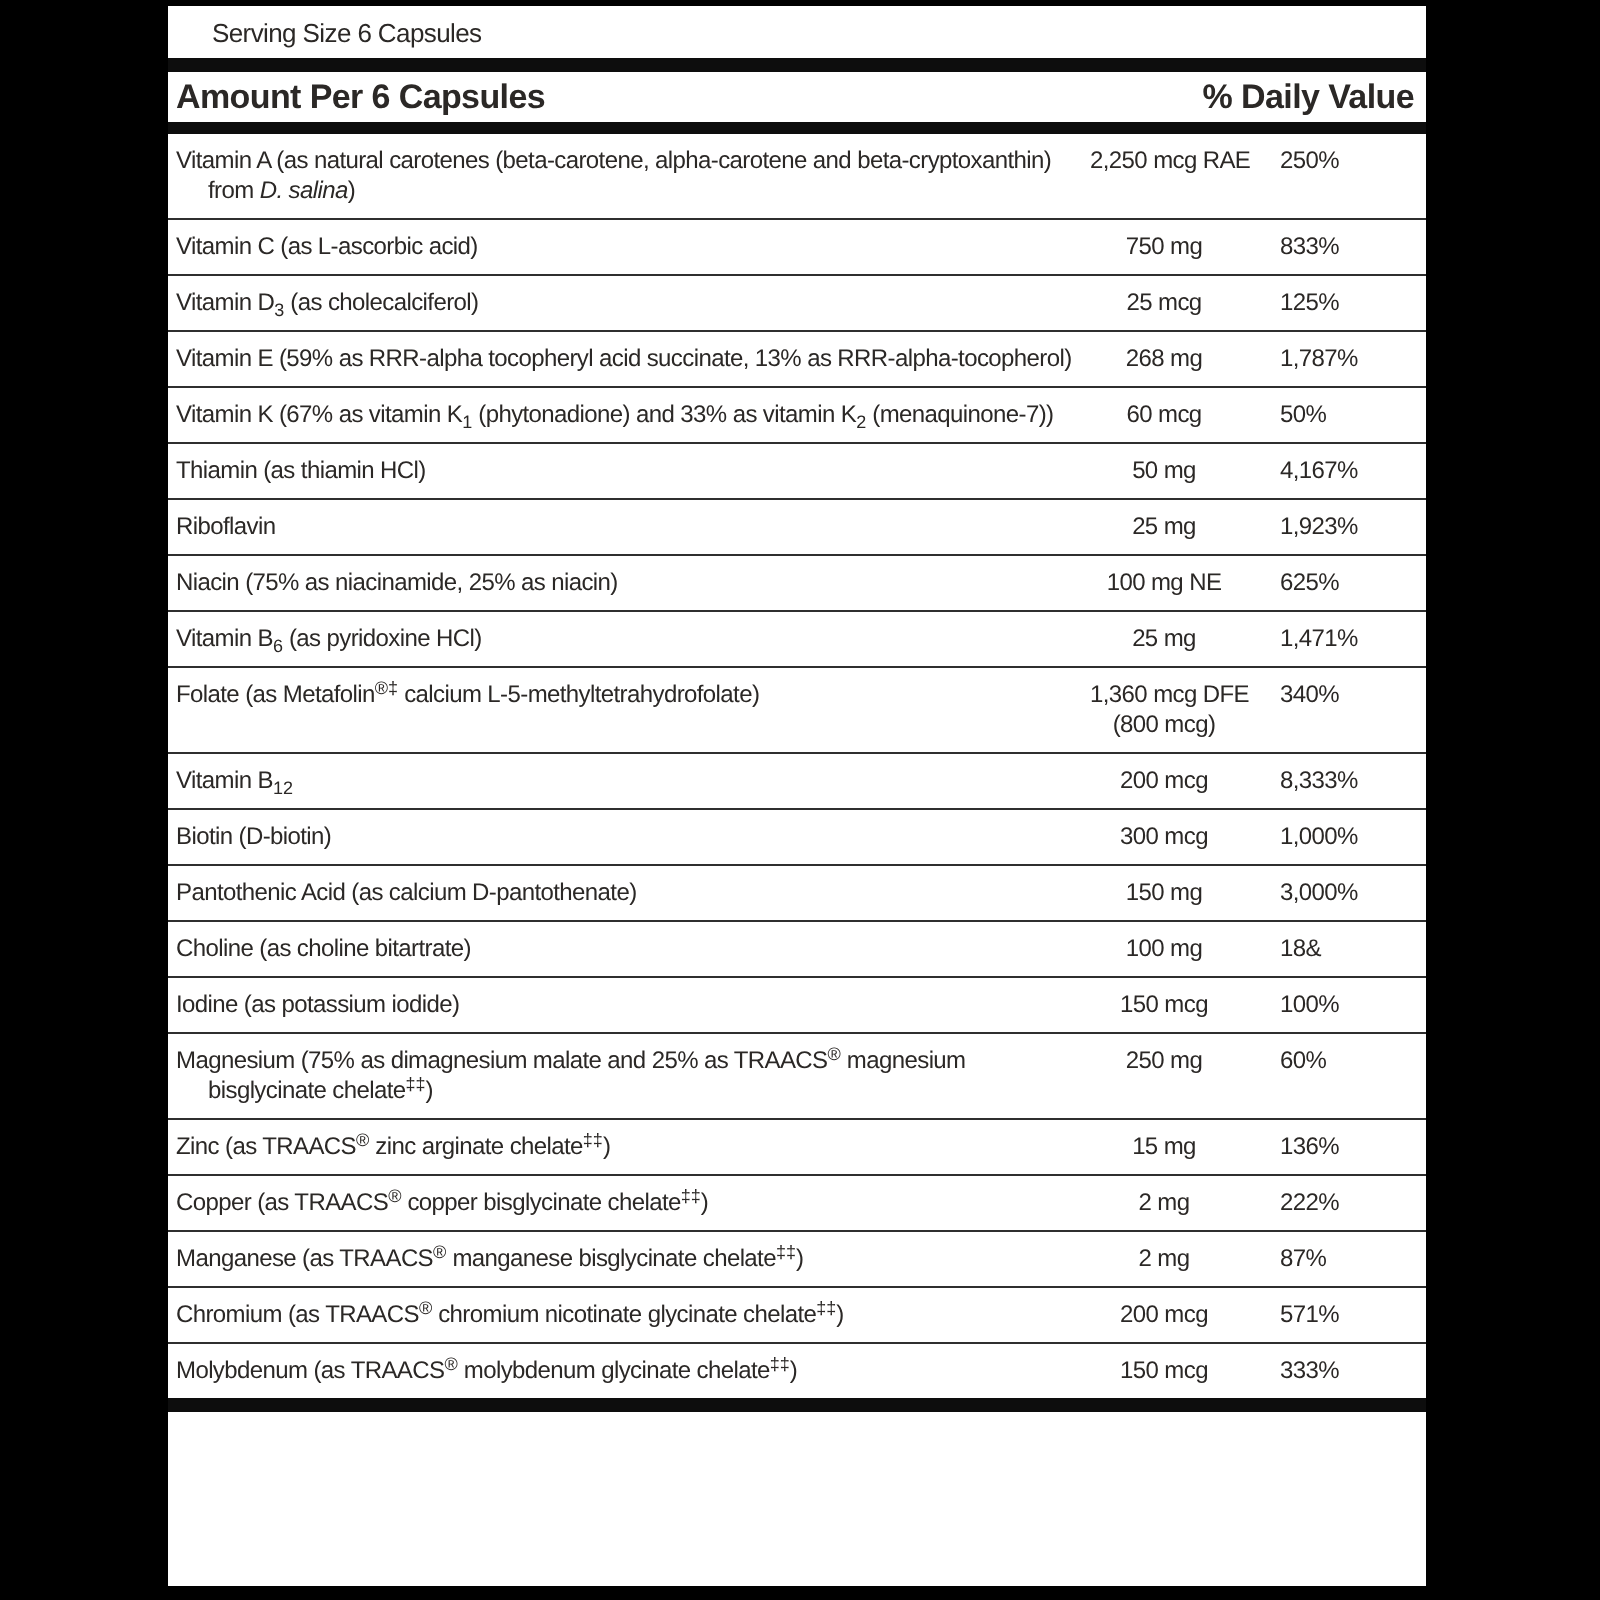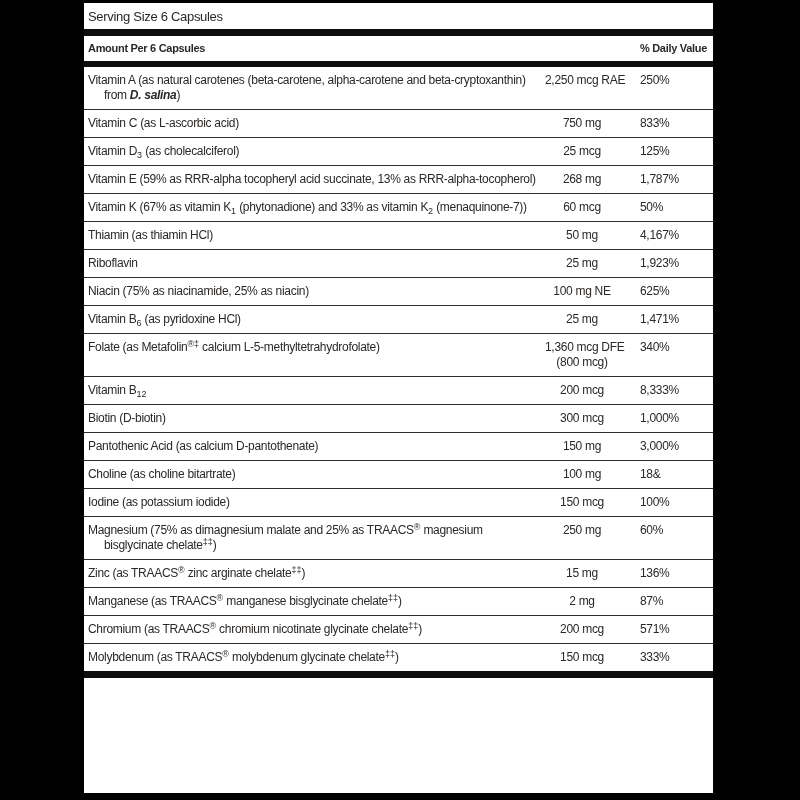--- a/index.html
+++ b/index.html
@@ -25,34 +25,35 @@
     background: #ffffff;
     overflow: hidden;
     font-family: "Liberation Sans", sans-serif;
     color: #2b2826;
     letter-spacing: -0.3px;
   }
   .serving {
     font-size: 13px;
     line-height: 15px;
     padding: 6px 6px 5px 4px;
+    margin-left: 18px;
   }
   .bar {
     background: #0d0d0d;
     width: 100%;
   }
   .bar-top    { height: 7px; }
   .bar-header { height: 6px; }
   .bar-bottom { height: 7px; }
   .header-row {
     display: flex;
     justify-content: space-between;
     align-items: center;
     font-weight: bold;
-    font-size: 11px;
+    font-size: 17px;
     line-height: 15px;
     padding: 5px 6px 5px 4px;
   }
   table.nutrients {
     width: 100%;
     border-collapse: collapse;
     table-layout: fixed;
     font-size: 12px;
   }
   table.nutrients tr {
@@ -81,21 +82,21 @@
     text-align: left;
     white-space: nowrap;
   }
   sub, sup {
     font-size: 9px;
     line-height: 0;
     letter-spacing: 0;
   }
   sub { vertical-align: -3px; }
   sup { vertical-align: 4px; }
-  i { font-style: italic; font-weight: bold; }
+  i { font-style: italic; }
 </style>
 </head>
 <body>
 
 <div class="stage">
   <div class="panel">
 
     <div class="serving">Serving Size 6 Capsules</div>
 
     <div class="bar bar-top"></div>
@@ -228,20 +229,27 @@
           </tr>
           <tr>
             <td class="name">
               <div class="hang">Zinc (as TRAACS<sup>®</sup> zinc arginate chelate<sup>‡‡</sup>)</div>
             </td>
             <td class="amt">15 mg</td>
             <td class="dv">136%</td>
           </tr>
           <tr>
             <td class="name">
+              <div class="hang">Copper (as TRAACS<sup>®</sup> copper bisglycinate chelate<sup>‡‡</sup>)</div>
+            </td>
+            <td class="amt">2 mg</td>
+            <td class="dv">222%</td>
+          </tr>
+          <tr>
+            <td class="name">
               <div class="hang">Manganese (as TRAACS<sup>®</sup> manganese bisglycinate chelate<sup>‡‡</sup>)</div>
             </td>
             <td class="amt">2 mg</td>
             <td class="dv">87%</td>
           </tr>
           <tr>
             <td class="name">
               <div class="hang">Chromium (as TRAACS<sup>®</sup> chromium nicotinate glycinate chelate<sup>‡‡</sup>)</div>
             </td>
             <td class="amt">200 mcg</td>

